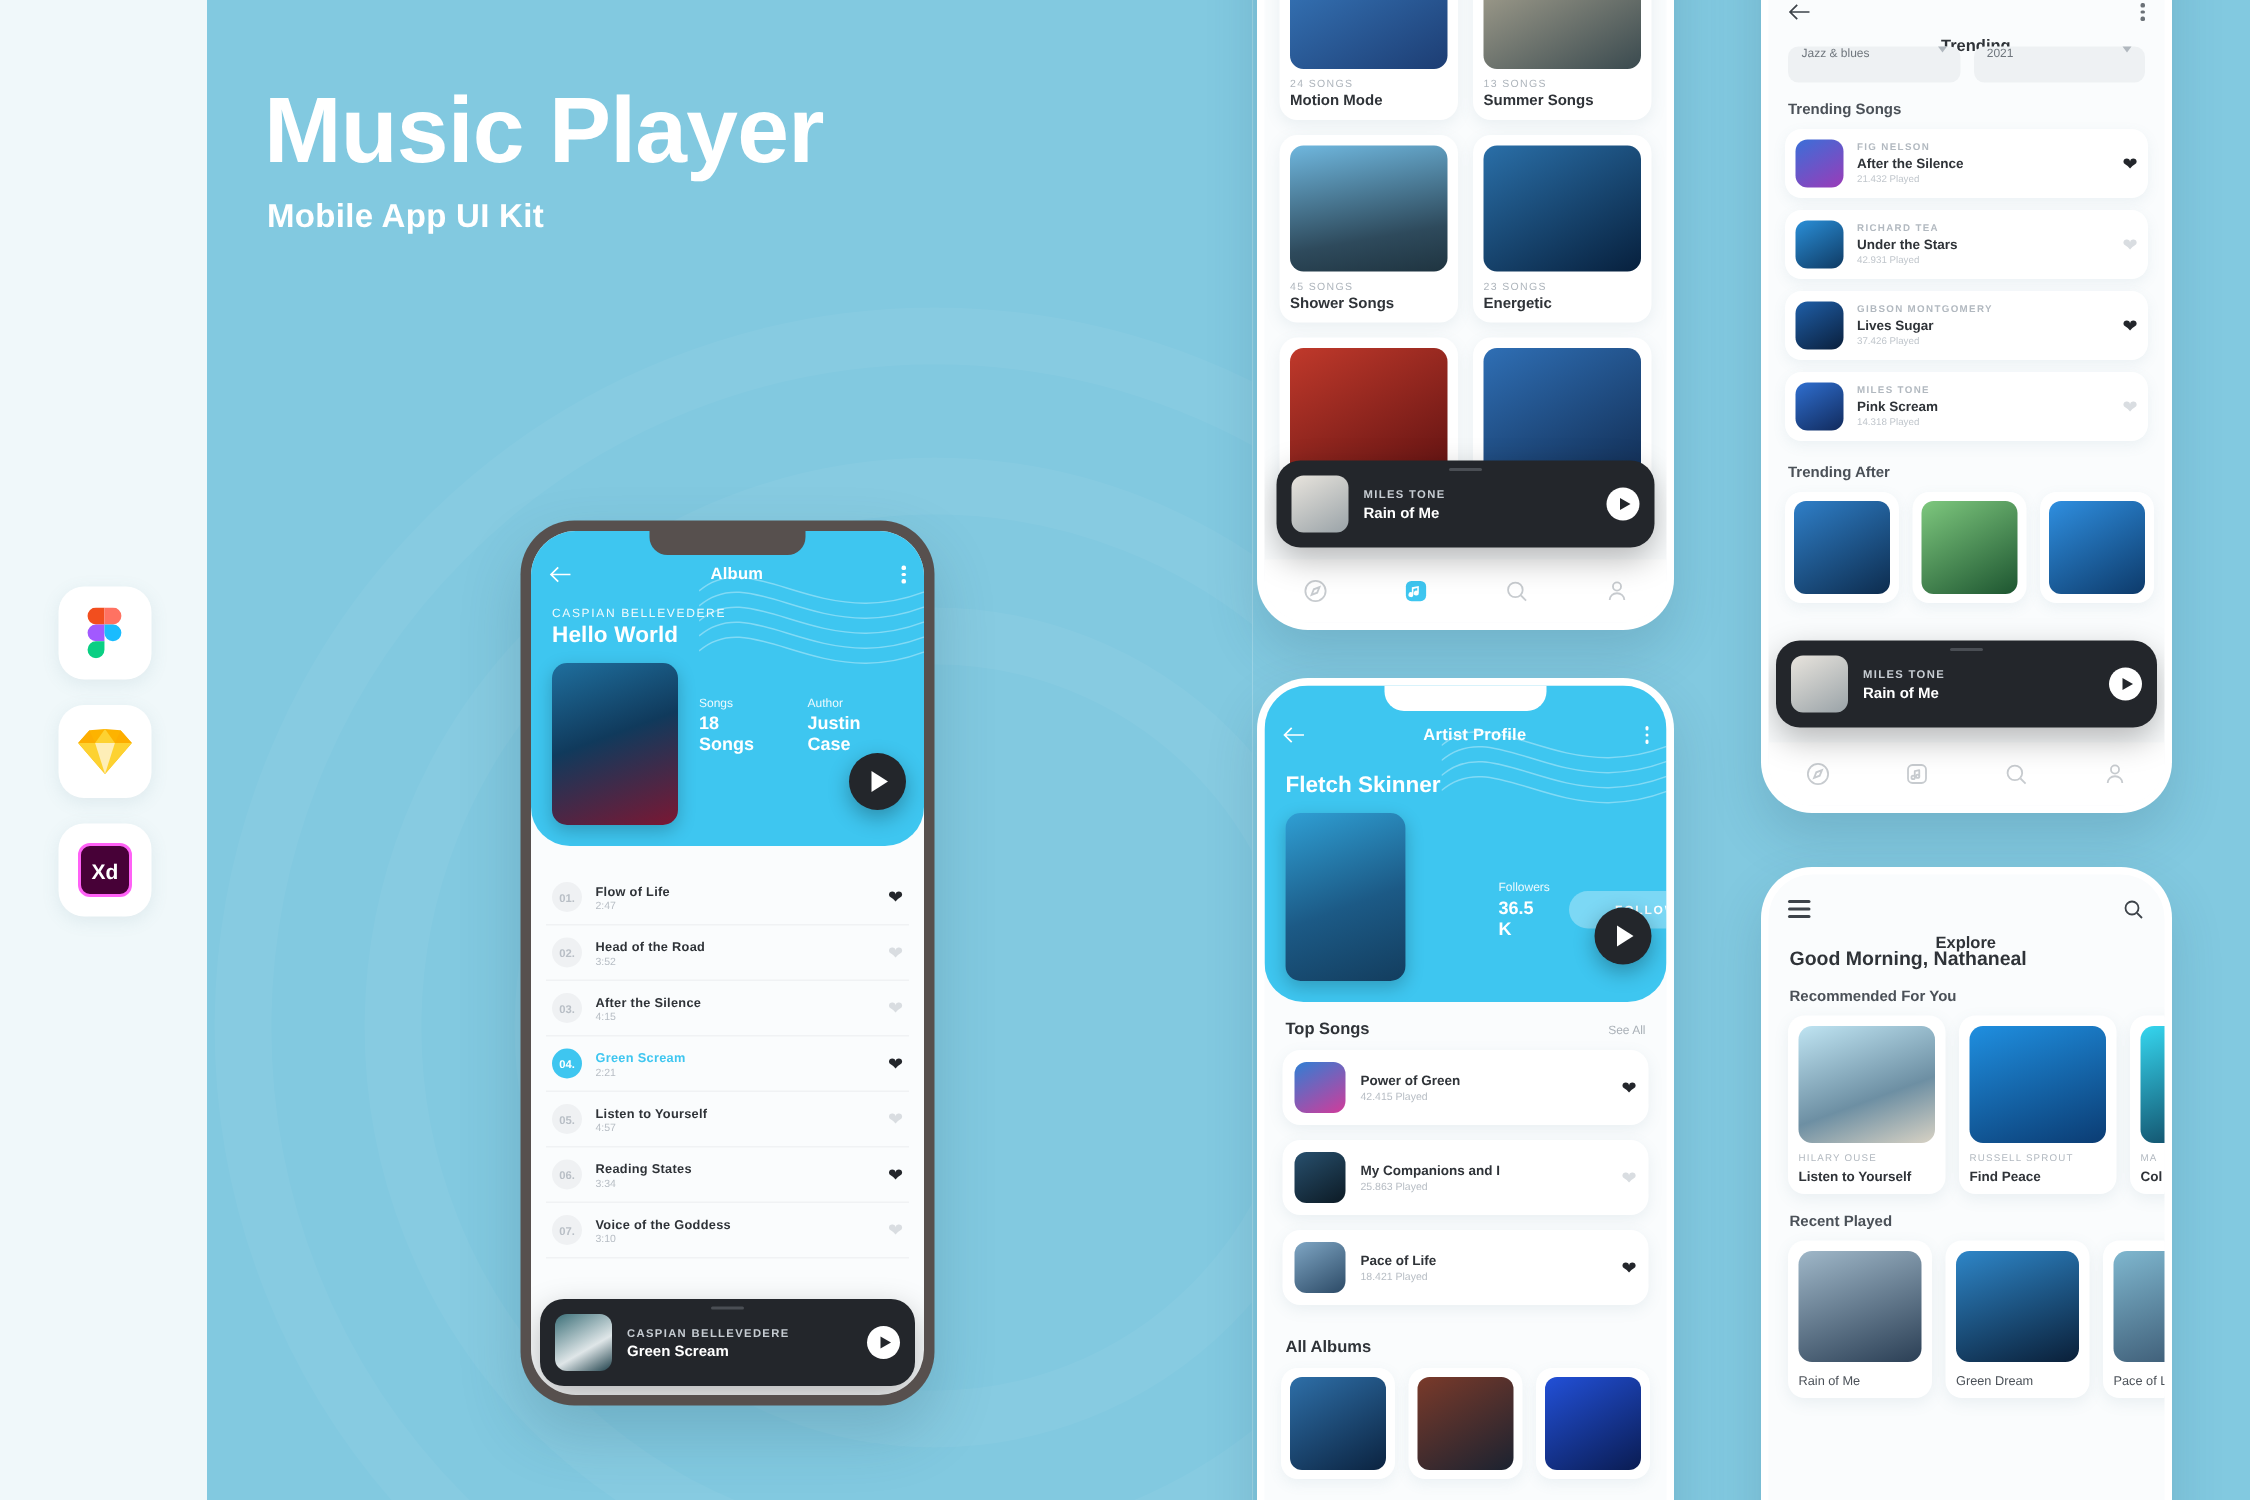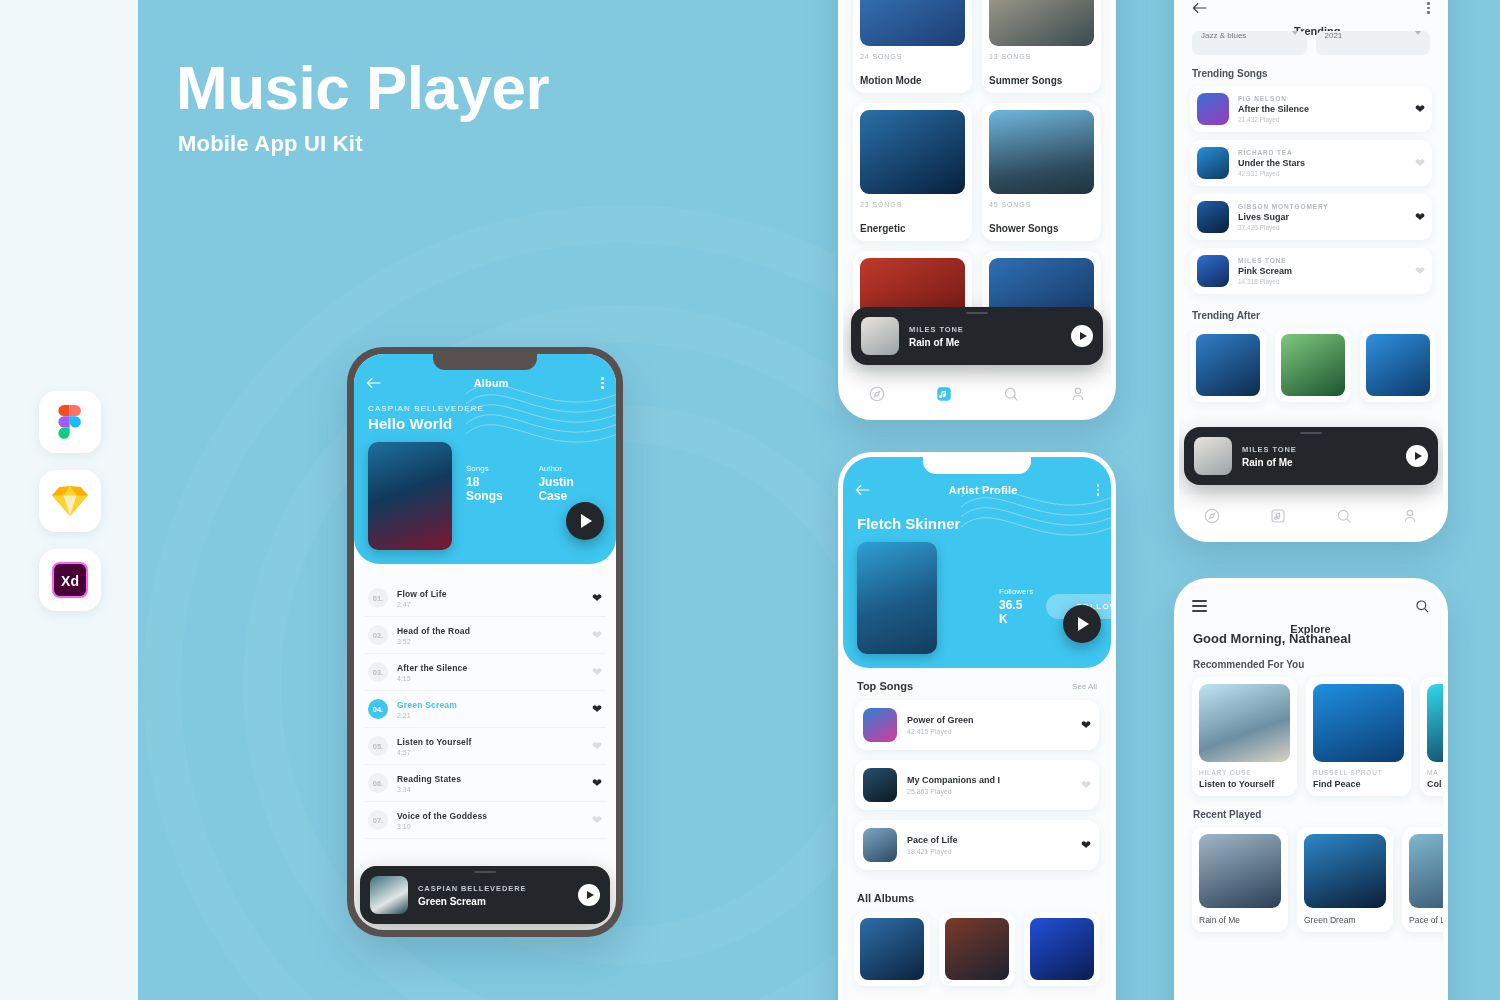--- a/index.html
+++ b/index.html
@@ -163,21 +163,21 @@
   #phone-browse .inner, #phone-artist .inner, #phone-trending .inner, #phone-explore .inner {
     position: relative; width: 100%; height: 100%; border-radius: 29px;
     overflow: hidden; background: #fafcfd;
   }
   .grid2 { display: grid; grid-template-columns: 1fr 1fr; gap: 10px; padding: 10px; }
   .cat-card {
     background: #fff; border-radius: 12px; padding: 7px; box-shadow: 0 3px 10px rgba(90,130,150,0.10);
   }
   .cat-img { width: 100%; height: 84px; border-radius: 9px; }
   .cat-count { font-size: 7px; color: #aeb5bc; letter-spacing: 0.9px; margin-top: 7px; }
-  .cat-name { font-size: 10px; font-weight: 700; color: #2f3338; margin-top: 15px; }
+  .cat-name { font-size: 10px; font-weight: 700; color: #2f3338; margin-top: 2px; }
 
   
   #phone-artist {
     left: 838px; top: 452px; width: 278px; height: 620px;
     border-radius: 34px; background: #fff; padding: 5px;
     box-shadow: 0 16px 34px rgba(40,80,100,0.18);
   }
   .notch-light {
     position: absolute; left: 50%; transform: translateX(-50%); top: 0;
     width: 108px; height: 17px; background: #fff;
@@ -297,28 +297,28 @@
           <div class="cat-img" style="background:linear-gradient(150deg,#3a7fc4,#1d3d73)"></div>
           <div class="cat-count">24 SONGS</div>
           <div class="cat-name">Motion Mode</div>
         </div>
         <div class="cat-card">
           <div class="cat-img" style="background:linear-gradient(150deg,#b8b09a,#3a4a4f)"></div>
           <div class="cat-count">13 SONGS</div>
           <div class="cat-name">Summer Songs</div>
         </div>
         <div class="cat-card">
+          <div class="cat-img" style="background:linear-gradient(170deg,#6fb7de,#2e4a5c 70%,#1f3440)"></div>
+          <div class="cat-count">45 SONGS</div>
+          <div class="cat-name">Shower Songs</div>
+        </div>
+        <div class="cat-card">
           <div class="cat-img" style="background:linear-gradient(150deg,#2a6fa8,#07203d)"></div>
           <div class="cat-count">23 SONGS</div>
           <div class="cat-name">Energetic</div>
-        </div>
-        <div class="cat-card">
-          <div class="cat-img" style="background:linear-gradient(170deg,#6fb7de,#2e4a5c 70%,#1f3440)"></div>
-          <div class="cat-count">45 SONGS</div>
-          <div class="cat-name">Shower Songs</div>
         </div>
         <div class="cat-card">
           <div class="cat-img" style="height:96px;background:linear-gradient(150deg,#c0392b,#5a1010)"></div>
         </div>
         <div class="cat-card">
           <div class="cat-img" style="height:96px;background:linear-gradient(150deg,#2f6fb5,#10294d)"></div>
         </div>
       </div>
 
       <div class="mini" style="left:8px; right:8px; bottom:50px;">

